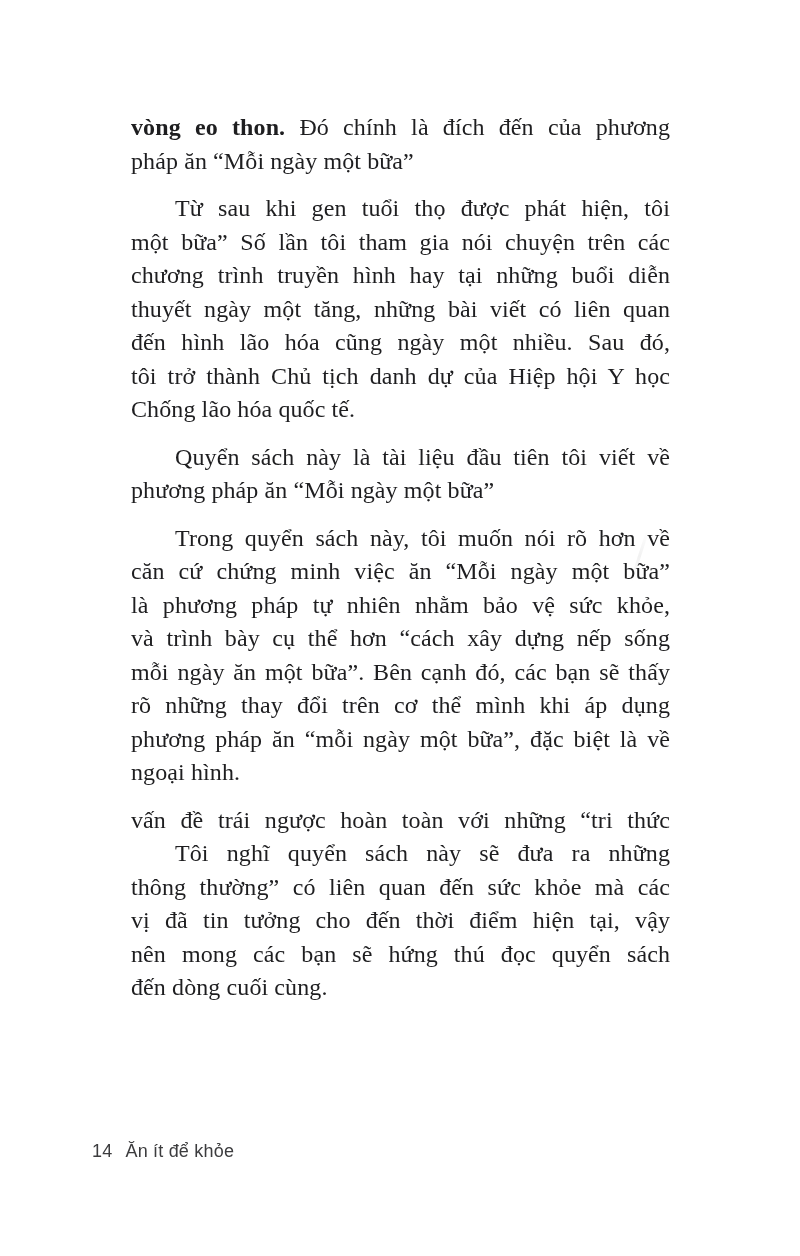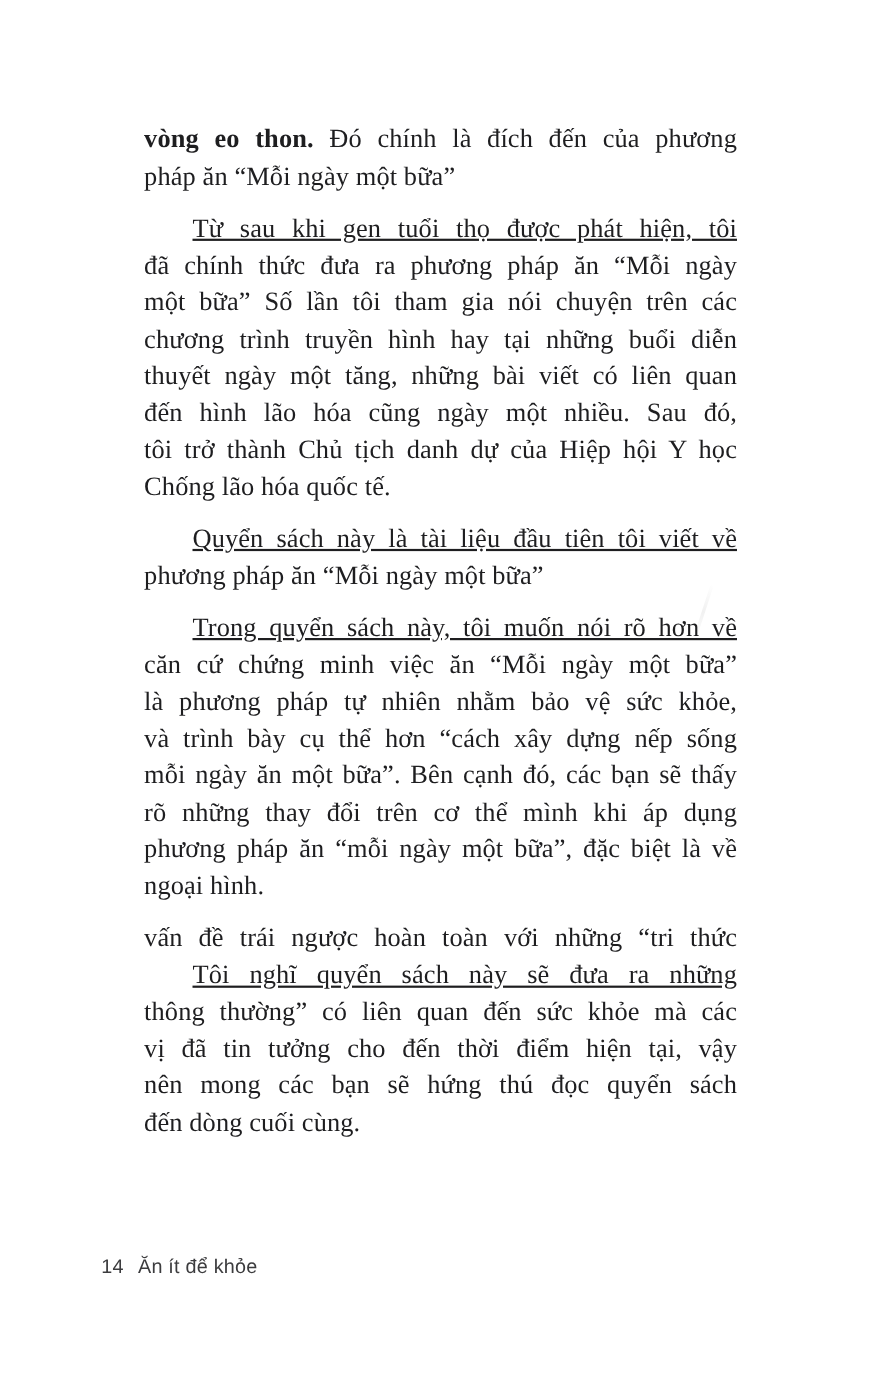--- a/index.html
+++ b/index.html
@@ -31,21 +31,20 @@
   .line {
     text-align: justify;
     text-align-last: left;
     white-space: normal;
   }
   .line.j {
     text-align-last: justify;
   }
   .line.first-indent {
     text-indent: 44px;
-    text-decoration: underline;
   }
   .lead-bold {
     font-weight: bold;
   }
   #page-footer {
     position: absolute;
     left: 92px;
     top: 1141px;
     display: flex;
     align-items: flex-start;
@@ -70,21 +69,20 @@
 <body>
 
 <div id="sheet">
   <div id="text-block">
       <div class="paragraph">
         <div class="line j"><span class="lead-bold">vòng eo thon.</span><span> Đó chính là đích đến của phương</span></div>
         <div class="line">pháp ăn “Mỗi ngày một bữa”</div>
       </div>
       <div class="paragraph">
         <div class="line j first-indent">Từ sau khi gen tuổi thọ được phát hiện, tôi</div>
-        <div class="line j">đã chính thức đưa ra phương pháp ăn “Mỗi ngày</div>
         <div class="line j">một bữa” Số lần tôi tham gia nói chuyện trên các</div>
         <div class="line j">chương trình truyền hình hay tại những buổi diễn</div>
         <div class="line j">thuyết ngày một tăng, những bài viết có liên quan</div>
         <div class="line j">đến hình lão hóa cũng ngày một nhiều. Sau đó,</div>
         <div class="line j">tôi trở thành Chủ tịch danh dự của Hiệp hội Y học</div>
         <div class="line">Chống lão hóa quốc tế.</div>
       </div>
       <div class="paragraph">
         <div class="line j first-indent">Quyển sách này là tài liệu đầu tiên tôi viết về</div>
         <div class="line">phương pháp ăn “Mỗi ngày một bữa”</div>

